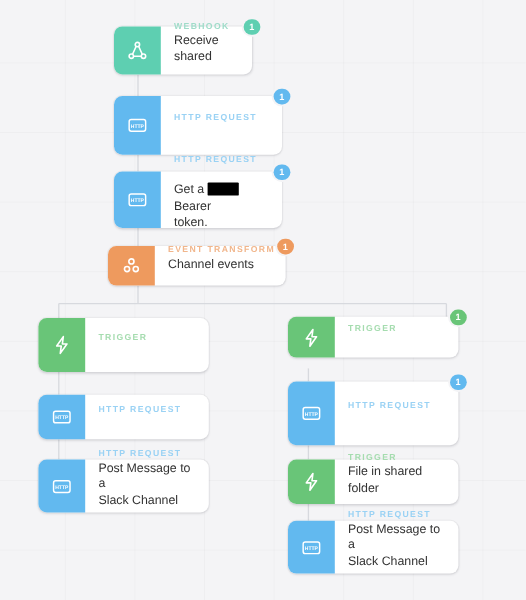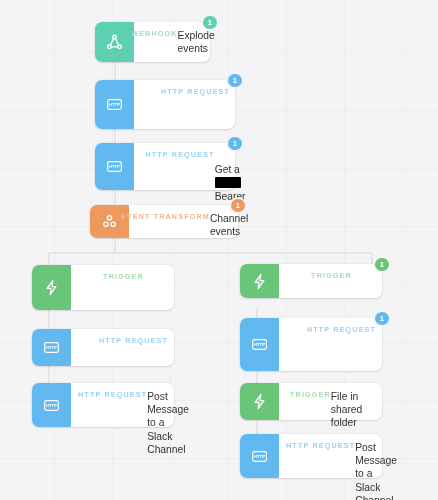--- a/index.html
+++ b/index.html
@@ -49,21 +49,21 @@
     flex: 0 0 39px;
     border-radius: 7px 0 0 7px;
     display: flex;
     align-items: center;
     justify-content: center;
   }
   .node-body {
     flex: 1 1 auto;
     padding: 7px 9px 20px 11px;
     display: flex;
-    flex-direction: row;
+    flex-direction: column;
     justify-content: center;
     min-width: 0;
   }
   .node-kicker {
     font-size: 7.2px;
     font-weight: bold;
     letter-spacing: 1.15px;
     text-transform: uppercase;
     margin-bottom: 2px;
     white-space: nowrap;
@@ -80,21 +80,21 @@
     display: inline-block;
     background: #000000;
     border-radius: 1px;
     vertical-align: -2px;
   }
 
   
   .teal   .node-icon { background: #5ecfb1; }
   .teal   .node-kicker { color: #9fdcc9; }
   .blue   .node-icon { background: #62b9ef; }
-  .blue   .node-kicker { color: #9ad2f4; margin-left: 20px; }
+  .blue   .node-kicker { color: #9ad2f4; }
   .orange .node-icon { background: #ee9a5e; }
   .orange .node-kicker { color: #f1b68c; }
   .green  .node-icon { background: #69c578; }
   .green  .node-kicker { color: #a5dcaf; }
 
   
   .badge {
     position: absolute;
     top: -6.5px;
     right: -6.5px;
@@ -145,21 +145,21 @@
   <div class="node-icon">
     <svg width="19" height="19" viewBox="0 0 24 24" fill="none" stroke="#ffffff" stroke-width="1.7">
       <circle cx="12" cy="5.2" r="2.3"></circle>
       <circle cx="5.6" cy="17.5" r="2.3"></circle>
       <circle cx="18.4" cy="17.5" r="2.3"></circle>
       <path d="M10.6 7.3 L6.9 15.4 M13.4 7.3 L17.1 15.4 M7.9 17.5 L16.1 17.5"></path>
     </svg>
   </div>
   <div class="node-body">
     <div class="node-kicker">WEBHOOK</div>
-    <div class="node-title">Explode events</div>
+    <div class="node-title">Receive shared</div>
   </div>
   <div class="badge">1</div>
 </div>
 
 <div class="node blue" style="left:95px; top:80px; width:140px; height:49px;">
   <div class="node-icon">
     <svg width="21" height="21" viewBox="0 0 26 26">
       <rect x="4.5" y="7" width="17" height="12" rx="2.2" fill="none" stroke="#ffffff" stroke-width="1.5"></rect>
       <text x="13" y="15.3" font-family="Liberation Sans, sans-serif" font-size="5.2" font-weight="bold" fill="#ffffff" text-anchor="middle">HTTP</text>
     </svg>

